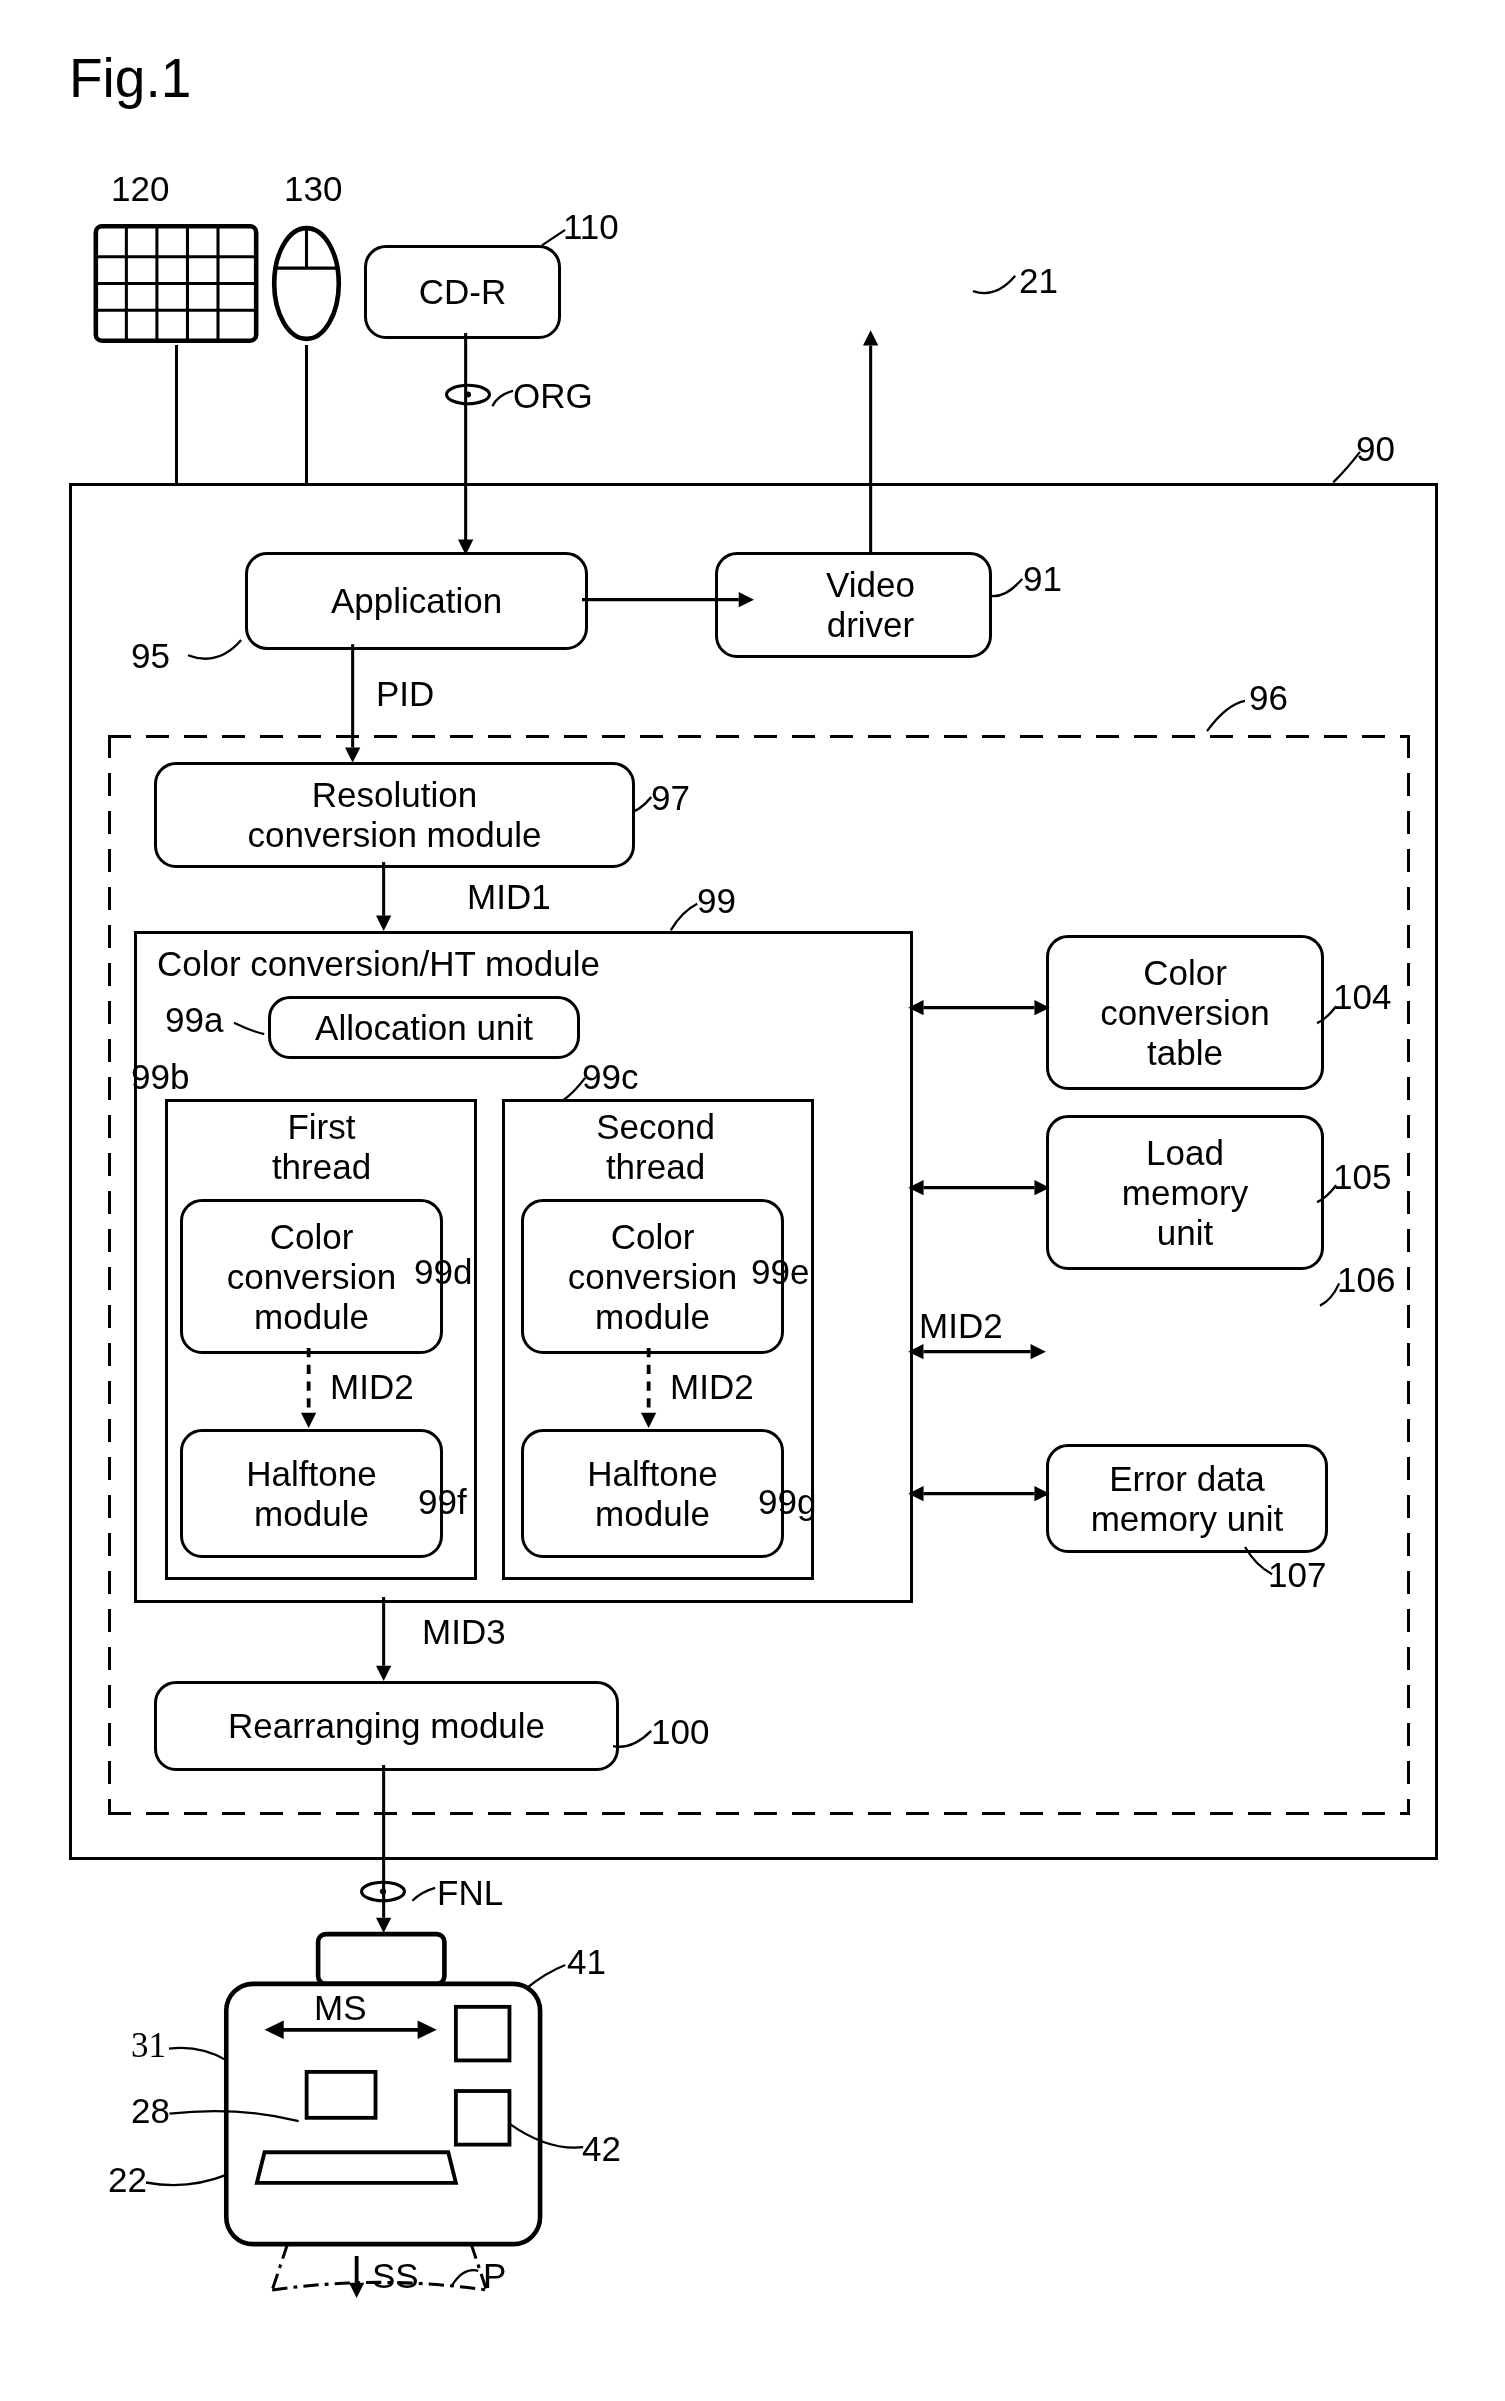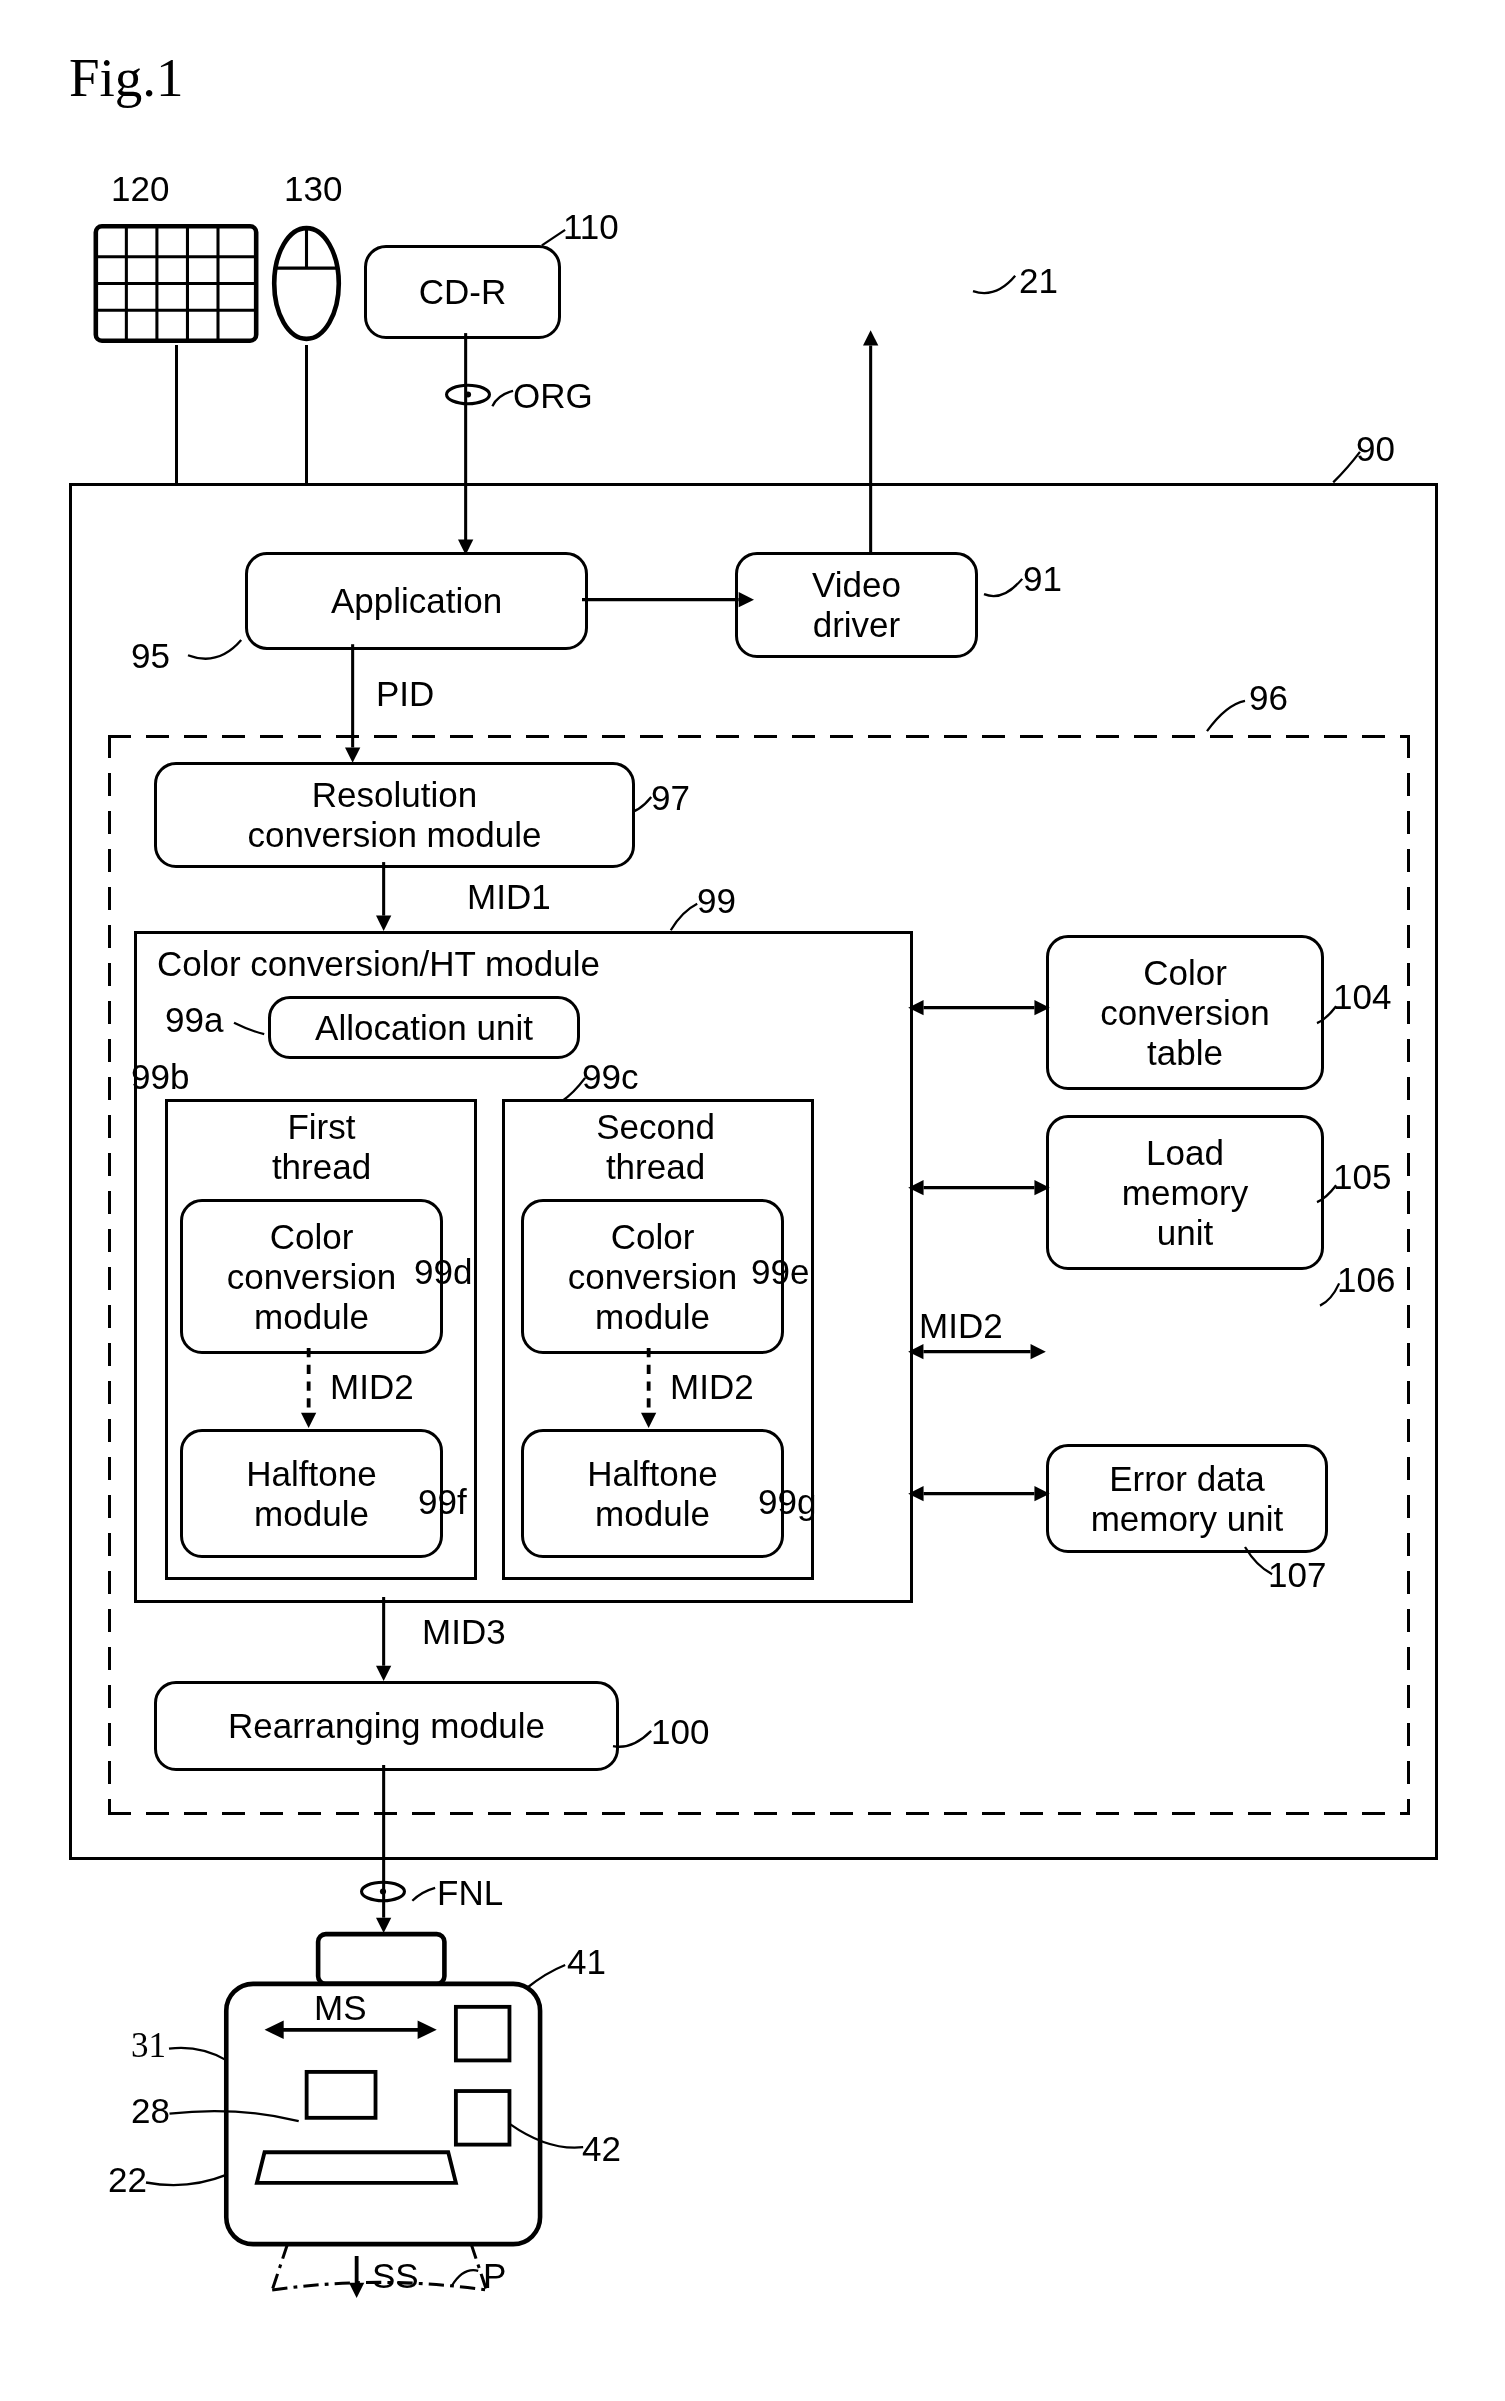--- a/index.html
+++ b/index.html
@@ -12,21 +12,20 @@
       width: 1444px;
       height: 2340px;
       position: relative;
     }
     .fig-title {
       position: absolute;
       font-size: 55px;
       font-weight: normal;
       left: 38px;
       top: 15.3px;
-      font-family: Liberation Serif, serif;
     }
     .box {
       position: absolute;
       border: 3.1px solid black;
       border-radius: 22px;
       background: white;
       display: flex;
       align-items: center;
       justify-content: center;
       text-align: center;
@@ -120,21 +119,21 @@
       <path d="M0 25 Q40 40 70 5" stroke="black" stroke-width="3" fill="none"></path>
     </svg>
   <div class="box" style="left:214px; top:521px; width:337px; height:92px;">
     <span>Application</span>
   </div>
 
   <div class="label" style="left:992px; top:528px;">91</div>
   <svg style="left:953px; top:540px;" width="42" height="31" viewBox="0 0 55 40">
       <path d="M0 30 Q25 40 50 10" stroke="black" stroke-width="3" fill="none"></path>
     </svg>
-  <div class="box" style="left:704px; top:521px; width:237px; height:100px; white-space:pre-line;">
+  <div class="box" style="left:684px; top:521px; width:237px; height:100px; white-space:pre-line;padding-left:34px;">
     <span>Video
 driver</span>
   </div>
 
   <svg style="left:551px; top:561px;" width="172" height="15.3" viewBox="0 0 225 20">
     <line x1="0" y1="10" x2="205" y2="10" stroke="black" stroke-width="4"></line>
     <polygon points="205,0 205,20 225,10" fill="black"></polygon>
   </svg>
 
   <div class="label" style="left:345px; top:643px;">PID</div>

